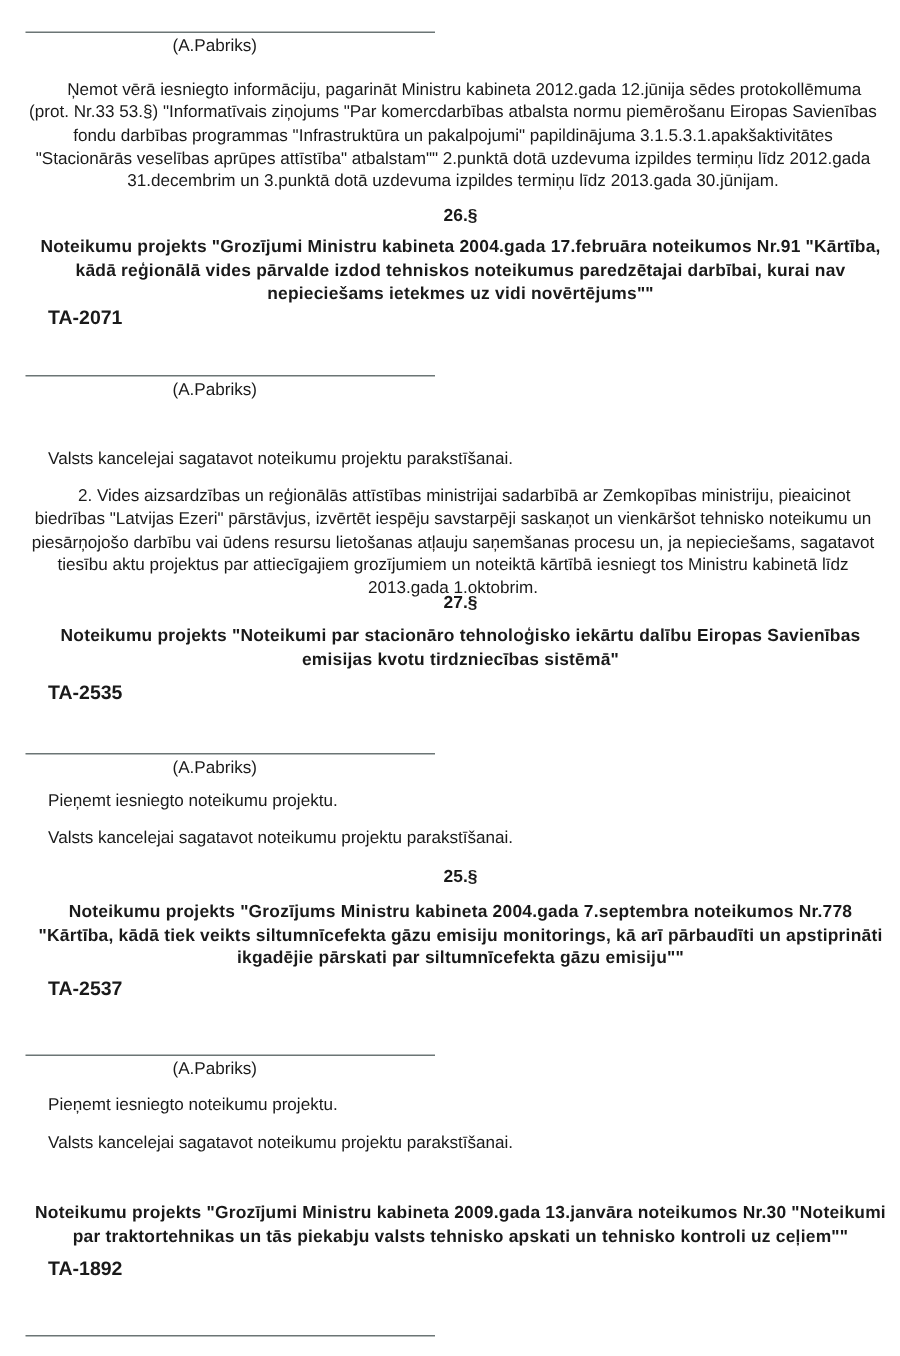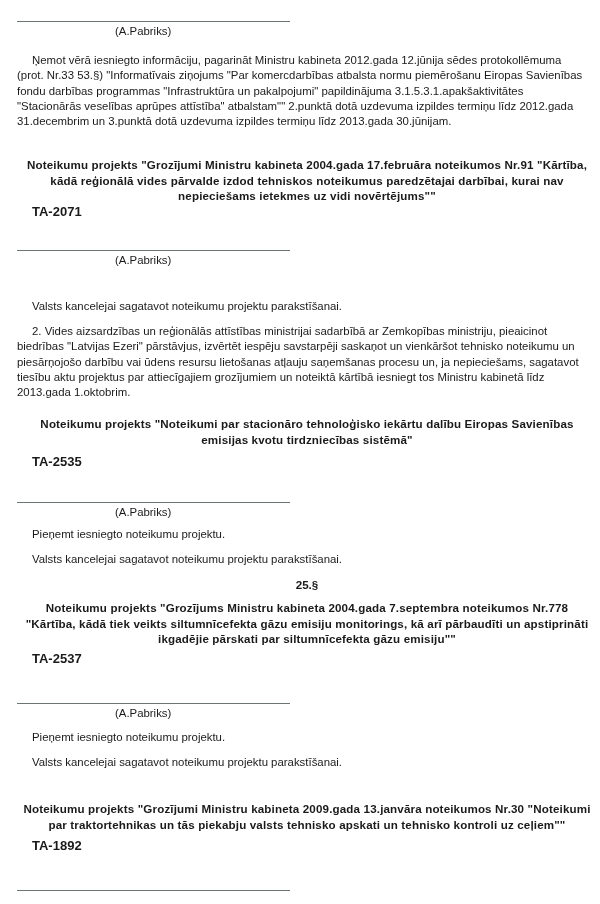--- a/index.html
+++ b/index.html
@@ -39,21 +39,21 @@
     font-size: 11.4px;
   }
   .para {
     position: absolute;
     left: 17px;
     width: 570px;
     text-align: left;
     font-size: 11.4px;
     line-height: 15.3px;
   }
-  .para.indent { text-indent: 15px; }
+  .para.indent { text-indent: 15px; text-align: center; }
   .para.plain { left: 32px; width: 555px; }
   .section-no {
     position: absolute;
     left: 0;
     width: 600px;
     text-align: center;
     font-weight: bold;
     font-size: 11.6px;
     padding-left: 14px;
     box-sizing: border-box;
@@ -78,29 +78,31 @@
 </head>
 <body>
 
 <div class="page">
 
   <div class="sig-line" style="top:21px;"></div>
   <div class="signer" style="top:24px;">(A.Pabriks)</div>
 
   <div class="para indent" style="top:53px;">Ņemot vērā iesniegto informāciju, pagarināt Ministru kabineta 2012.gada 12.jūnija sēdes protokollēmuma (prot. Nr.33 53.§) "Informatīvais ziņojums "Par komercdarbības atbalsta normu piemērošanu Eiropas Savienības fondu darbības programmas "Infrastruktūra un pakalpojumi" papildinājuma 3.1.5.3.1.apakšaktivitātes "Stacionārās veselības aprūpes attīstība" atbalstam"" 2.punktā dotā uzdevuma izpildes termiņu līdz 2012.gada 31.decembrim un 3.punktā dotā uzdevuma izpildes termiņu līdz 2013.gada 30.jūnijam.</div>
 
+  <div class="section-no" style="top:136px;">26.§</div>
   <div class="title" style="top:157px;">Noteikumu projekts "Grozījumi Ministru kabineta 2004.gada 17.februāra noteikumos Nr.91 "Kārtība, kādā reģionālā vides pārvalde izdod tehniskos noteikumus paredzētajai darbībai, kurai nav nepieciešams ietekmes uz vidi novērtējums""</div>
   <div class="ta" style="top:204px;">TA-2071</div>
 
   <div class="sig-line" style="top:250px;"></div>
   <div class="signer" style="top:253px;">(A.Pabriks)</div>
 
   <div class="para plain" style="top:299px;">Valsts kancelejai sagatavot noteikumu projektu parakstīšanai.</div>
   <div class="para indent" style="top:324px;">2. Vides aizsardzības un reģionālās attīstības ministrijai sadarbībā ar Zemkopības ministriju, pieaicinot biedrības "Latvijas Ezeri" pārstāvjus, izvērtēt iespēju savstarpēji saskaņot un vienkāršot tehnisko noteikumu un piesārņojošo darbību vai ūdens resursu lietošanas atļauju saņemšanas procesu un, ja nepieciešams, sagatavot tiesību aktu projektus par attiecīgajiem grozījumiem un noteiktā kārtībā iesniegt tos Ministru kabinetā līdz 2013.gada 1.oktobrim.</div>
 
+  <div class="section-no" style="top:394px;">27.§</div>
   <div class="title" style="top:416px;">Noteikumu projekts "Noteikumi par stacionāro tehnoloģisko iekārtu dalību Eiropas Savienības emisijas kvotu tirdzniecības sistēmā"</div>
   <div class="ta" style="top:454px;">TA-2535</div>
 
   <div class="sig-line" style="top:502px;"></div>
   <div class="signer" style="top:505px;">(A.Pabriks)</div>
 
   <div class="para plain" style="top:527px;">Pieņemt iesniegto noteikumu projektu.</div>
   <div class="para plain" style="top:552px;">Valsts kancelejai sagatavot noteikumu projektu parakstīšanai.</div>
 
   <div class="section-no" style="top:577px;">25.§</div>

